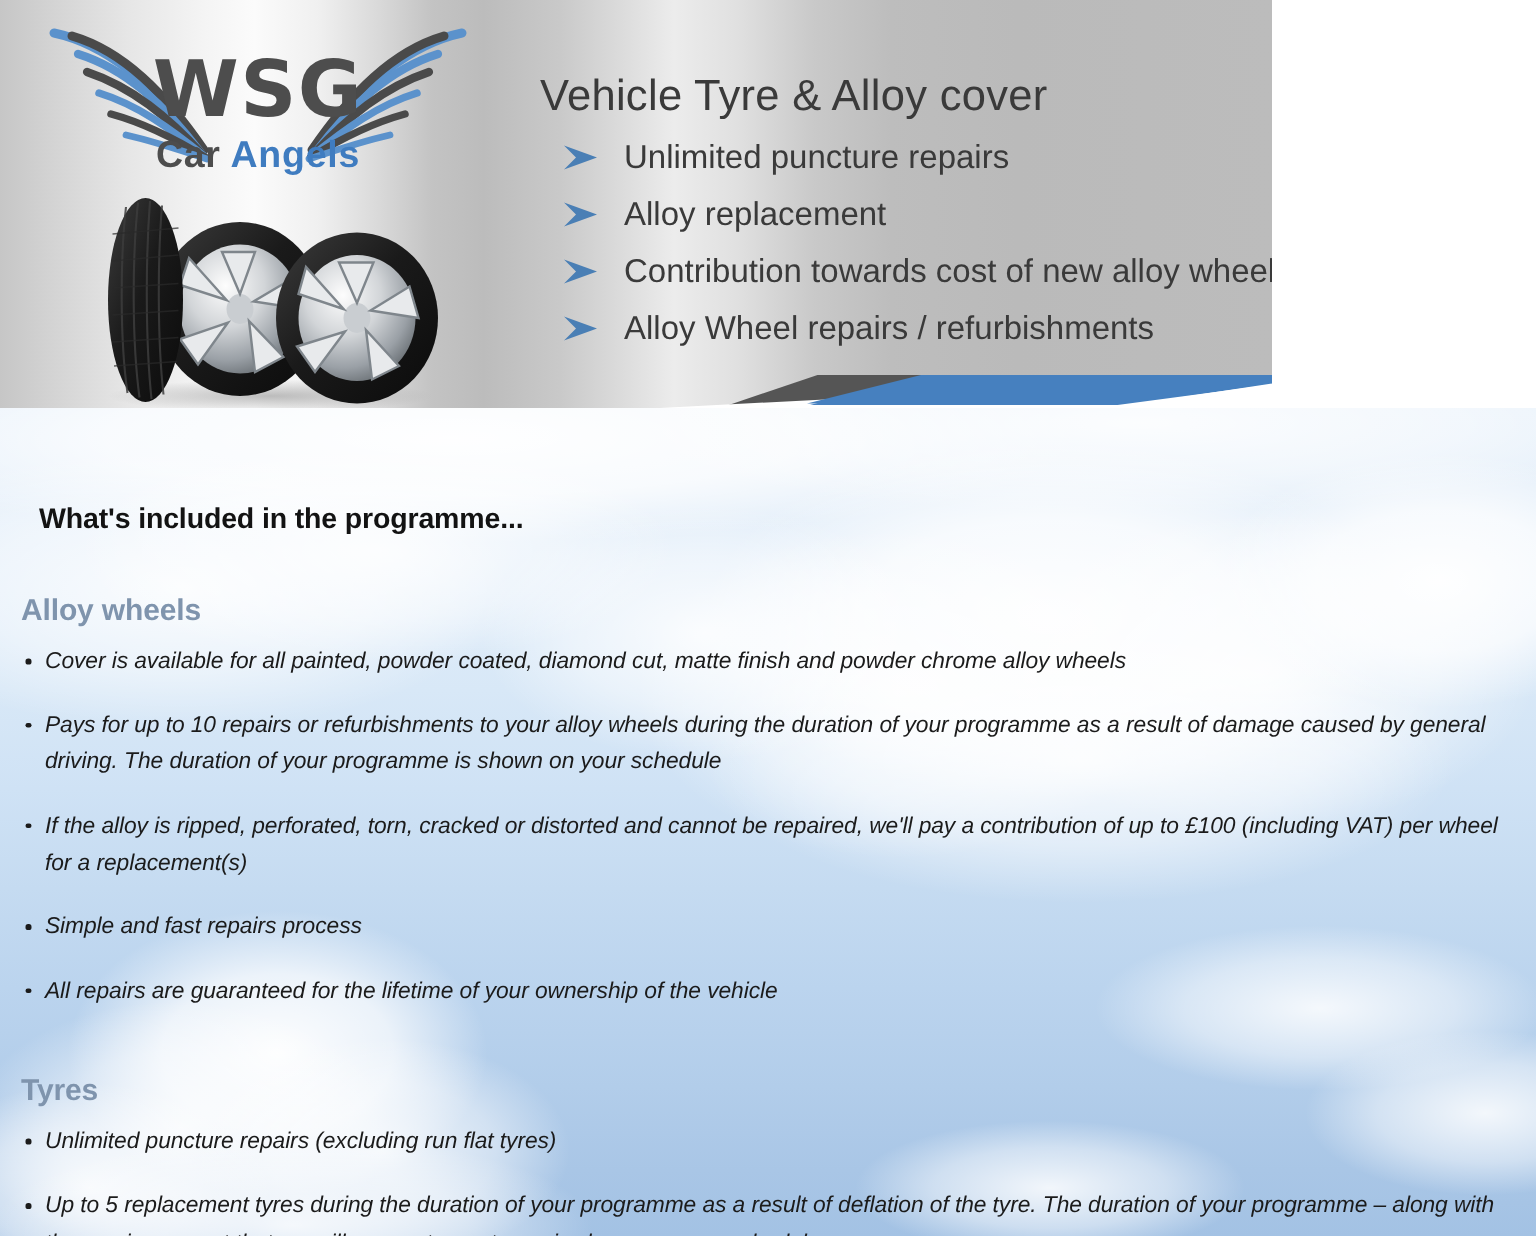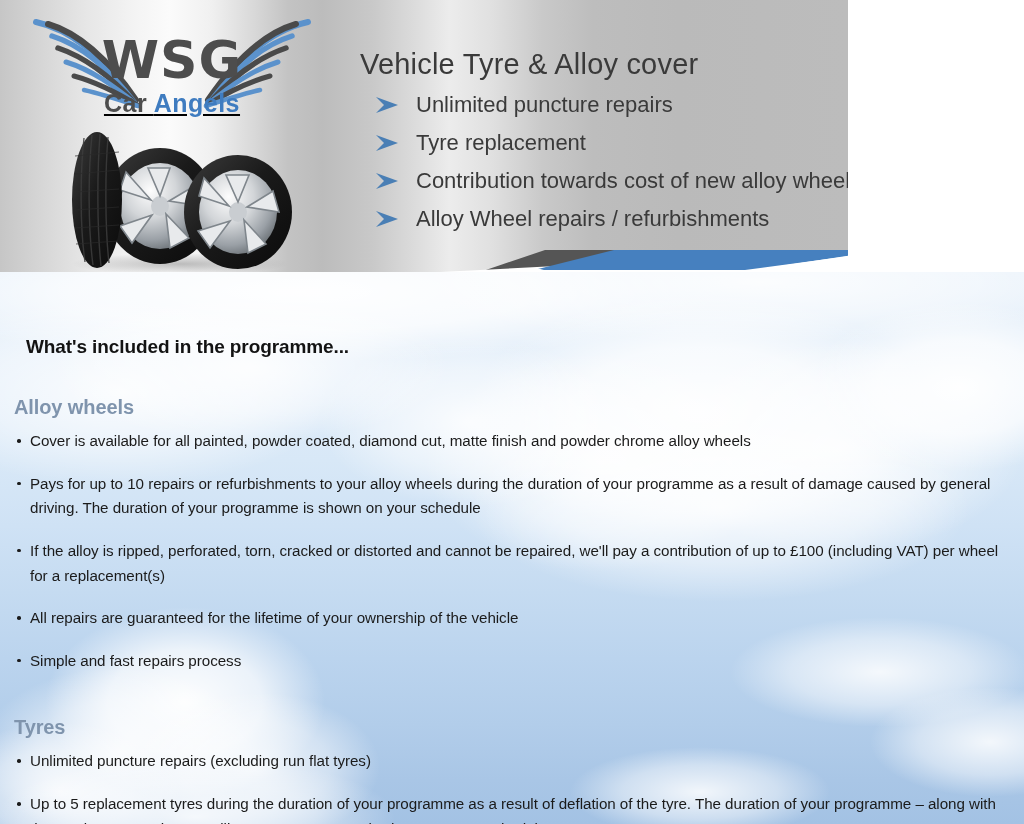--- a/index.html
+++ b/index.html
@@ -69,21 +69,20 @@
     color: #4d4d4d;
     display: block;
   }
   .logo-sub {
     font-family: "Liberation Sans", sans-serif;
     font-size: 25px;
     font-weight: bold;
     display: block;
     margin-top: 5px;
     letter-spacing: 0.5px;
-    text-decoration: underline;
   }
   .logo-sub .w1 { color: #4d4d4d; }
   .logo-sub .w2 { color: #3f7cc0; }
 
   
   .tyres {
     position: absolute;
     left: 52px; top: 128px;
     width: 250px; height: 145px;
   }
@@ -171,20 +170,21 @@
     margin: 0;
     padding: 26px 0 0 0;
     letter-spacing: -0.1px;
   }
   .sub-title.tyres-title { padding-top: 25px; }
 
   ul.points {
     list-style: none;
     margin: 0;
     padding: 10px 0 0 0;
+    font-style: italic;
   }
   ul.points li {
     position: relative;
     padding-left: 16px;
     margin-bottom: 18px;
     font-size: 15.2px;
     line-height: 1.62;
     color: #1b1b1b;
     letter-spacing: -0.05px;
   }
@@ -304,21 +304,21 @@
     <li>
       <svg class="chev" viewBox="0 0 26 18">
         <path d="M2 1 L24 9 L2 17 L10 9 Z" fill="#4a7fb5"></path>
       </svg>
       <span>Unlimited puncture repairs</span>
     </li>
     <li>
       <svg class="chev" viewBox="0 0 26 18">
         <path d="M2 1 L24 9 L2 17 L10 9 Z" fill="#4a7fb5"></path>
       </svg>
-      <span>Tyre replacement</span>
+      <span>Alloy replacement</span>
     </li>
     <li>
       <svg class="chev" viewBox="0 0 26 18">
         <path d="M2 1 L24 9 L2 17 L10 9 Z" fill="#4a7fb5"></path>
       </svg>
       <span>Contribution towards cost of new alloy wheel</span>
     </li>
     <li>
       <svg class="chev" viewBox="0 0 26 18">
         <path d="M2 1 L24 9 L2 17 L10 9 Z" fill="#4a7fb5"></path>
@@ -380,22 +380,22 @@
   </svg>
 
   <div class="content">
     <h1 class="section-title">What's included in the programme...</h1>
 
     <h2 class="sub-title">Alloy wheels</h2>
     <ul class="points">
       <li>Cover is available for all painted, powder coated, diamond cut, matte finish and powder chrome alloy wheels</li>
       <li>Pays for up to 10 repairs or refurbishments to your alloy wheels during the duration of your programme as a result of damage caused by general driving. The duration of your programme is shown on your schedule</li>
       <li>If the alloy is ripped, perforated, torn, cracked or distorted and cannot be repaired, we'll pay a contribution of up to £100 (including VAT) per wheel for a replacement(s)</li>
+      <li>Simple and fast repairs process</li>
       <li>All repairs are guaranteed for the lifetime of your ownership of the vehicle</li>
-      <li>Simple and fast repairs process</li>
     </ul>
 
     <h2 class="sub-title tyres-title">Tyres</h2>
     <ul class="points">
       <li>Unlimited puncture repairs (excluding run flat tyres)</li>
       <li>Up to 5 replacement tyres during the duration of your programme as a result of deflation of the tyre. The duration of your programme – along with the maximum cost that we will pay up to per tyre – is shown on your schedule</li>
 
     </ul>
   </div>
 </div>

